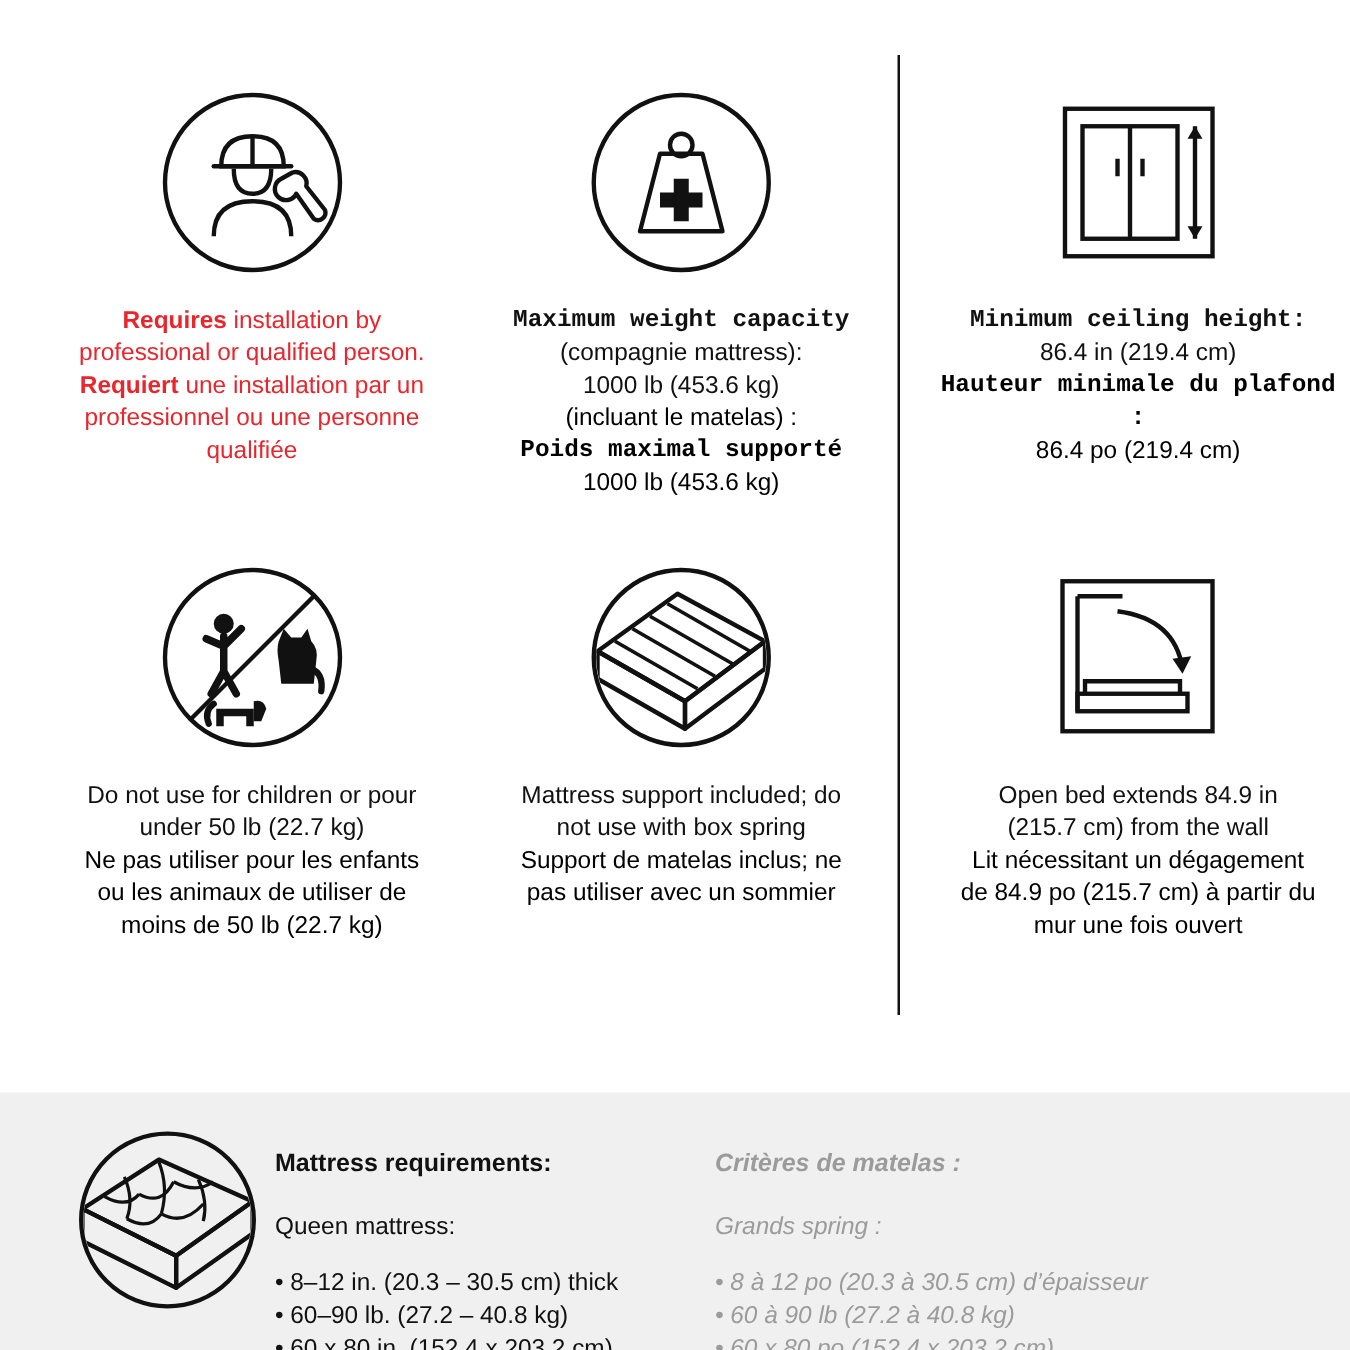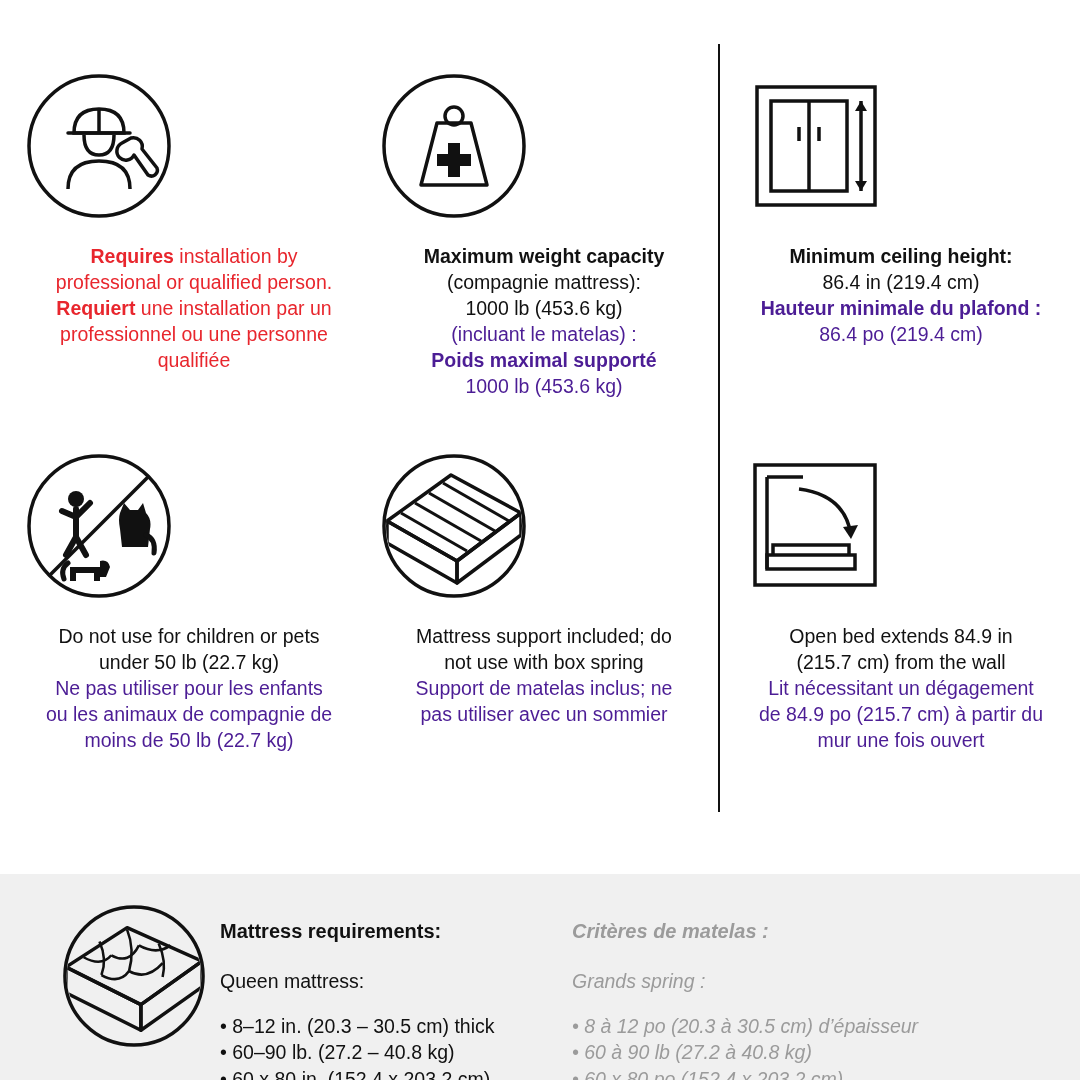--- a/index.html
+++ b/index.html
@@ -40,21 +40,21 @@
   .grid {
     display: grid;
     grid-template-columns: 355px 332px 30px 339px;
     grid-template-rows: 380px 380px;
     column-gap: 0;
     row-gap: 0;
   }
   .cell {
     display: flex;
     flex-direction: column;
-    align-items: flex-start;
+    align-items: center;
     padding-top: 26px;
     box-sizing: border-box;
   }
   .spacer-col { }
   .icon-wrap {
     height: 180px;
     display: flex;
     align-items: center;
     justify-content: center;
   }
@@ -62,24 +62,25 @@
     text-align: center;
     line-height: 1.33;
     font-size: 19.5px;
     margin-top: 8px;
     width: 330px;
   }
   .cap-en {
     color: #111111;
   }
   .cap-fr {
-    color: #4c1d95;
+    color: #000000;
   }
   .cap-en.bold, .bold {
     font-weight: bold;
+    font-family: Liberation Mono, monospace;
   }
   .red {
     color: #e8262d;
   }
   .red-bold {
     color: #e8262d;
     font-weight: bold;
   }
   .cell-1 .caption { width: 340px; }
   .cell-3 .caption, .cell-6 .caption { width: 320px; }
@@ -209,24 +210,24 @@
 
             <path d="M96 62 l4 -10 l6 7 h8 l5 -7 l3 10 q6 6 4 16 l-2 18 h-26 l-2 -18 q-2 -10 0 -16 z" fill="#111"></path>
             <path d="M122 84 q10 4 8 18" stroke="#111" stroke-width="5" fill="none" stroke-linecap="round"></path>
 
             <path d="M46 116 h30 v14 h-6 v-8 h-18 v8 h-6 z" fill="#111"></path>
             <path d="M76 110 q8 -2 10 6 l-4 10 h-6 z" fill="#111"></path>
             <path d="M44 112 q-8 6 -4 16" stroke="#111" stroke-width="5" fill="none" stroke-linecap="round"></path>
           </svg>
         </div>
         <div class="caption">
-          <div class="cap-en">Do not use for children or pets</div>
+          <div class="cap-en">Do not use for children or pour</div>
           <div class="cap-en">under 50 lb (22.7 kg)</div>
           <div class="cap-fr">Ne pas utiliser pour les enfants</div>
-          <div class="cap-fr">ou les animaux de compagnie de</div>
+          <div class="cap-fr">ou les animaux de utiliser de</div>
           <div class="cap-fr">moins de 50 lb (22.7 kg)</div>
         </div>
       </div>
 
       <div class="cell cell-5">
         <div class="icon-wrap">
           <svg width="150" height="150" viewBox="0 0 150 150">
             <defs>
               <clipPath id="circClip">
                   <circle cx="75" cy="75" r="68"></circle>

